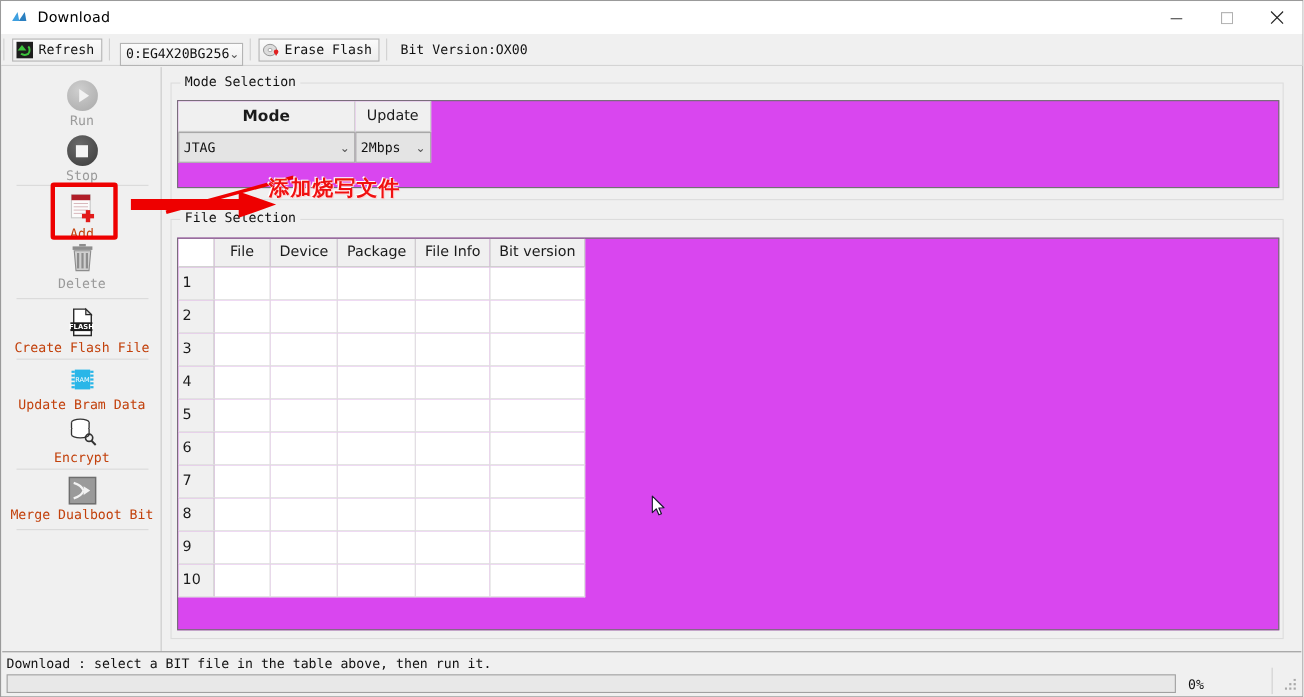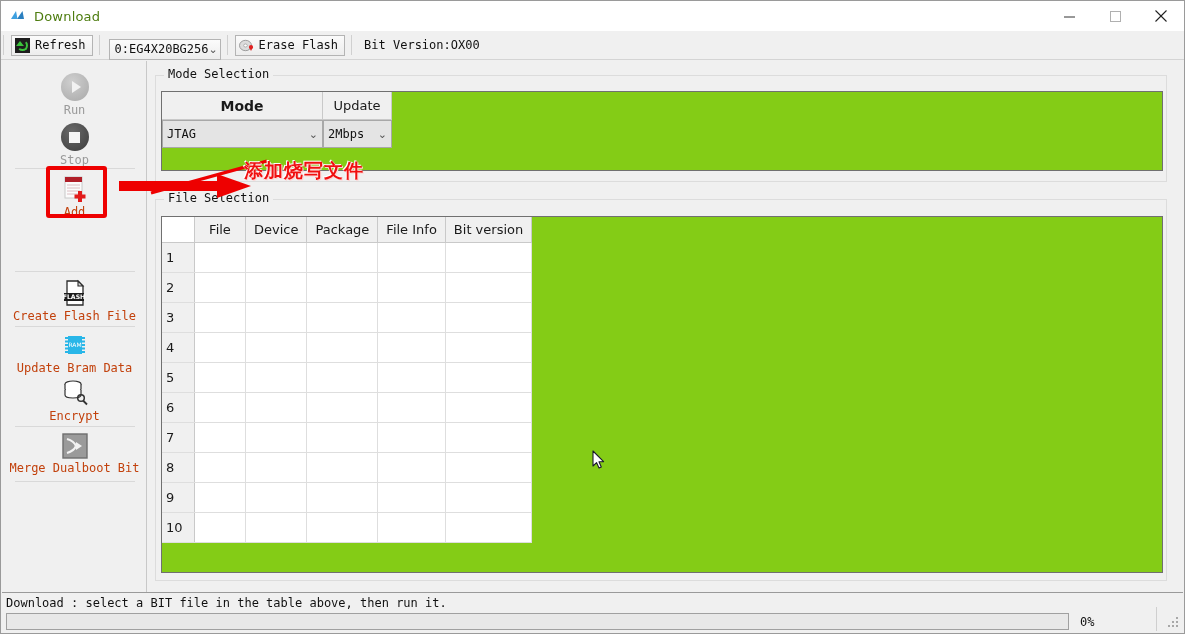--- a/index.html
+++ b/index.html
@@ -24,21 +24,21 @@
     background: #ffffff;
     display: flex; align-items: center;
     box-sizing: border-box;
   }
   #title-icon {
     width: 16px; height: 16px; margin-left: 9px; margin-right: 8px;
     position: relative;
   }
   #title-text {
     font-family: "DejaVu Sans", sans-serif;
-    font-size: 13px; color: #4d7c0f;
+    font-size: 13px; color: #000000;
     letter-spacing: 0.2px;
   }
   .win-btn {
     width: 46px; height: 30px;
     display: flex; align-items: center; justify-content: center;
     font-family: "DejaVu Sans", sans-serif;
     font-size: 13px; color: #444;
   }
   #win-controls { position: absolute; right: 0; top: 0; display: flex; }
 
@@ -186,21 +186,21 @@
   .group-title {
     position: absolute; top: -9px; left: 8px;
     background: #f0f0f0;
     padding: 0 4px;
     font-size: 12px; color: #111;
     font-family: "DejaVu Sans Mono", monospace;
     white-space: nowrap;
   }
   .inner-white {
     position: absolute;
-    background: #84cc16;
+    background: #d946ef;
     border: 1px solid #707070;
     box-sizing: border-box;
   }
 
   
   .mode-hdr {
     position: absolute;
     background: #f0f0f0;
     border-right: 1px solid #c9c9c9;
     border-bottom: 1px solid #c9c9c9;
@@ -376,20 +376,35 @@
             <line x1="7" y1="18" x2="20" y2="18"></line>
             <line x1="7" y1="21" x2="20" y2="21"></line>
           </g>
           <rect x="18" y="18" width="4" height="11" fill="#e21b1b"></rect>
           <rect x="14.5" y="21.5" width="11" height="4" fill="#e21b1b"></rect>
         </svg>
       </span>
       <span class="side-label enabled">Add</span>
     </div>
 
+    <div class="side-item" style="top:160px;">
+      <span class="ico-delete">
+        <svg width="26" height="28" viewBox="0 0 26 28">
+          <rect x="4" y="3" width="18" height="3.2" fill="#8d8d8d"></rect>
+          <rect x="10" y="0.8" width="6" height="2.2" fill="#8d8d8d"></rect>
+          <path d="M5.5 7 h15 l-1.6 18 h-11.8 z" fill="#cfcfcf" stroke="#8d8d8d" stroke-width="1"></path>
+          <g fill="#8d8d8d">
+            <rect x="8" y="9" width="2" height="14"></rect>
+            <rect x="12" y="9" width="2" height="14"></rect>
+            <rect x="16" y="9" width="2" height="14"></rect>
+          </g>
+        </svg>
+      </span>
+      <span class="side-label disabled">Delete</span>
+    </div>
 
     <div class="side-sep" style="top:210px;"></div>
 
     <div class="side-item" style="top:218px;">
       <span class="ico-flashfile">
         <svg width="28" height="28" viewBox="0 0 28 28">
           <path d="M6 2 h11 l5 5 v19 h-16 z" fill="#ffffff" stroke="#2a2a2a" stroke-width="1.3"></path>
           <path d="M17 2 v5 h5 z" fill="#d8d8d8" stroke="#2a2a2a" stroke-width="1.1"></path>
           <rect x="3" y="14" width="20" height="8" fill="#1c1c1c"></rect>
           <text x="13" y="20.3" font-family="DejaVu Sans, sans-serif" font-size="6.2" fill="#ffffff" text-anchor="middle" font-weight="bold">FLASH</text>

